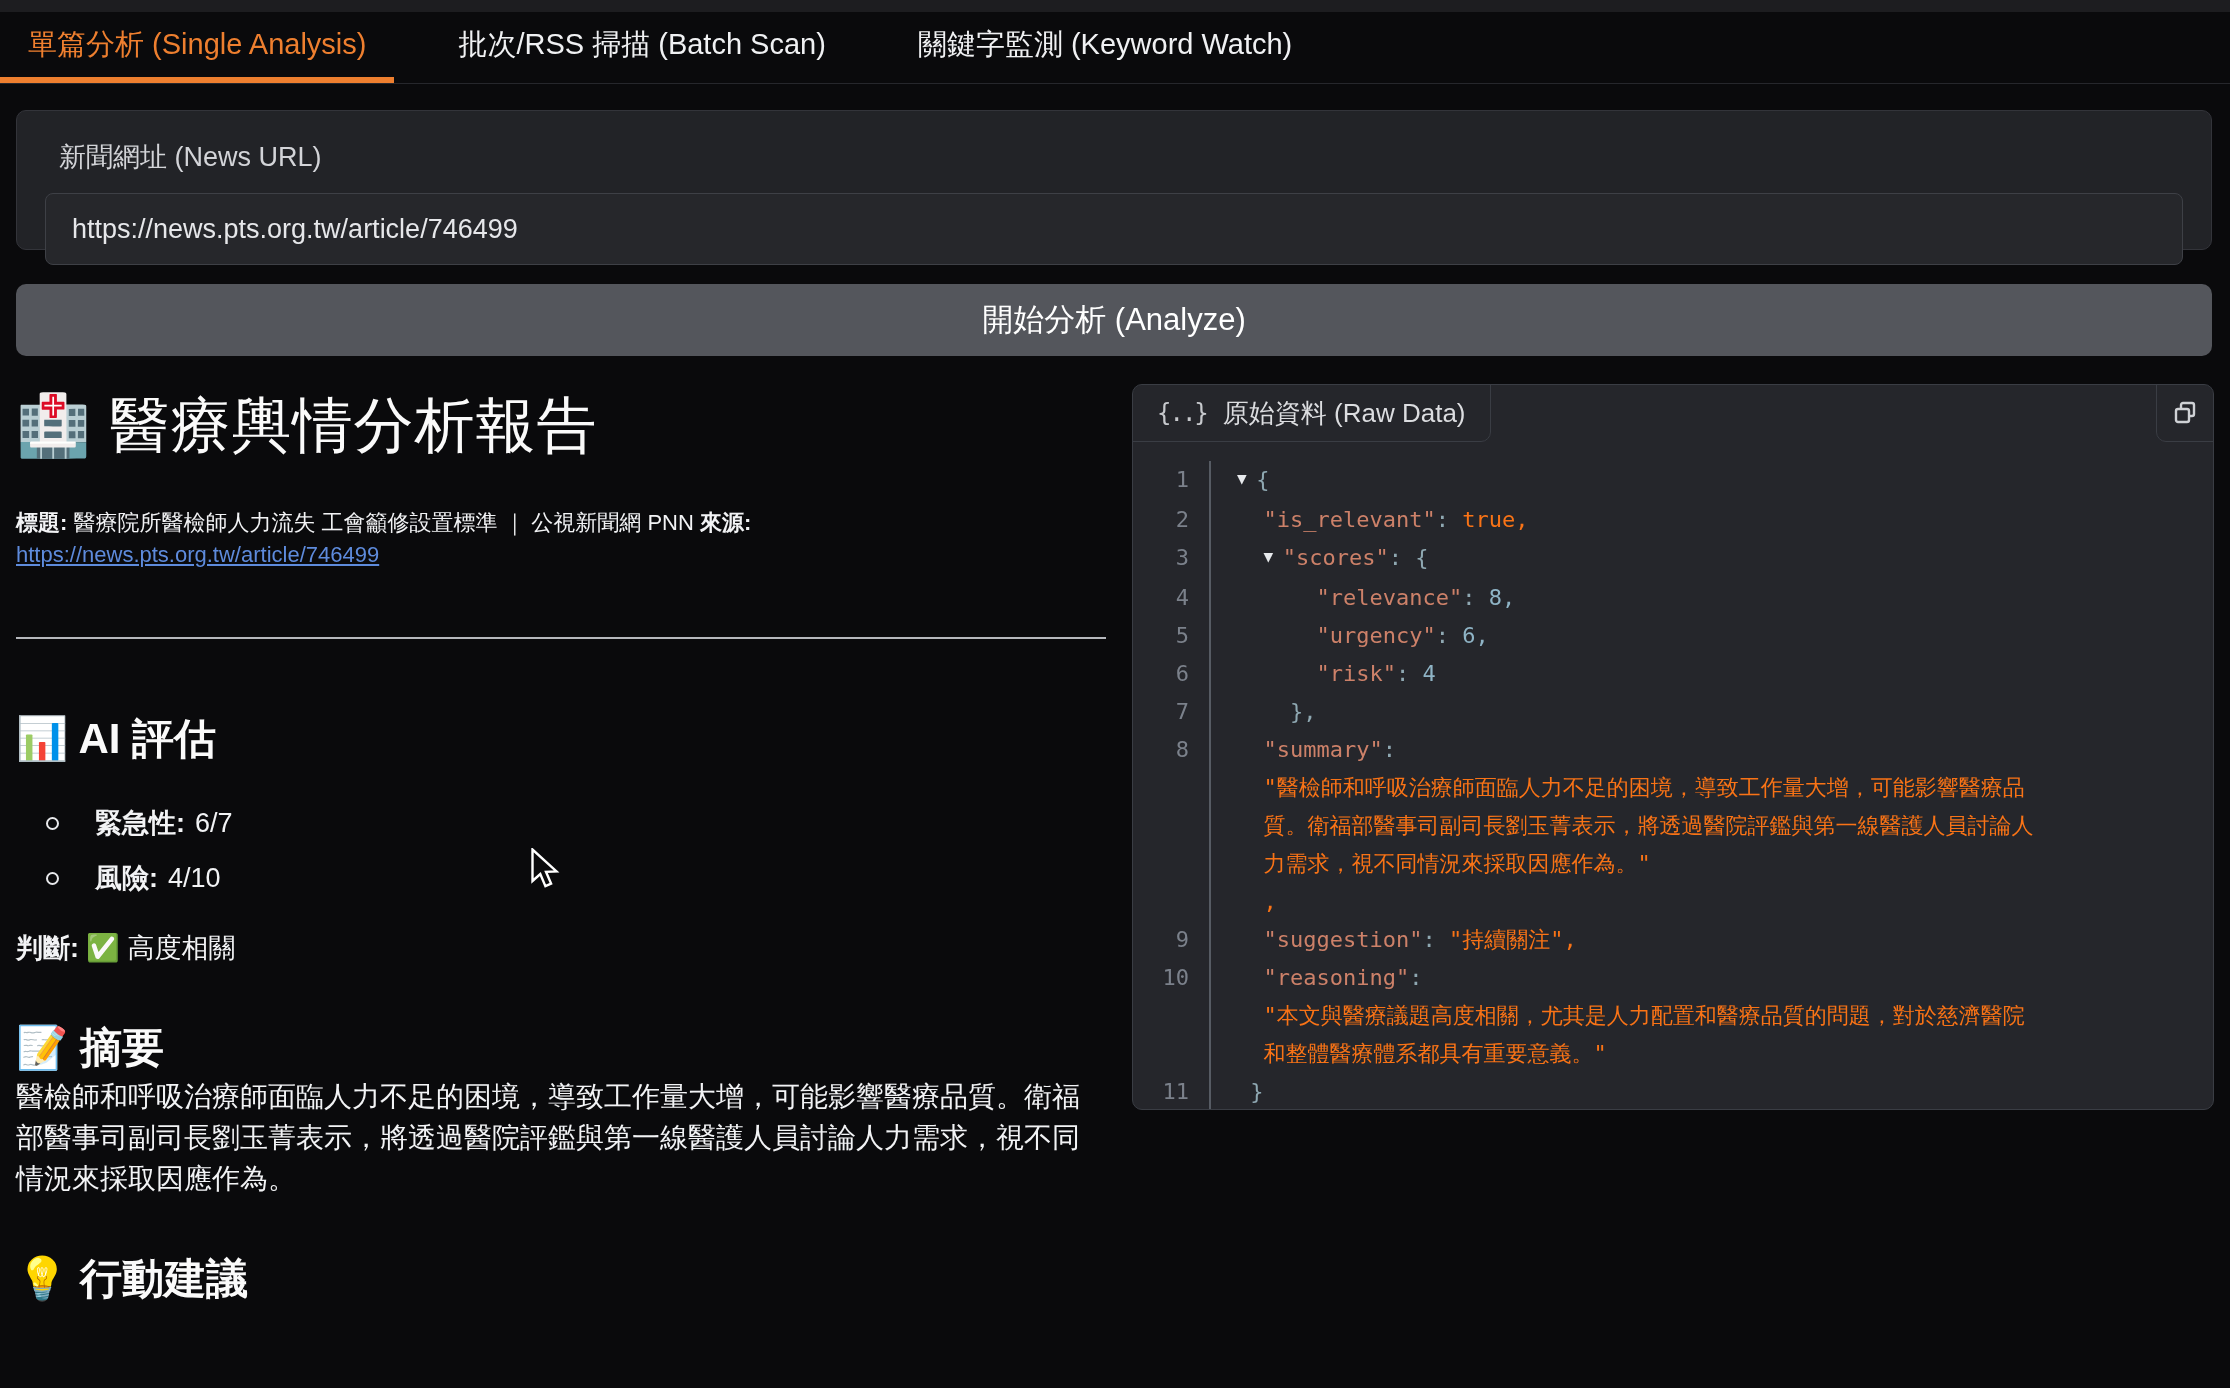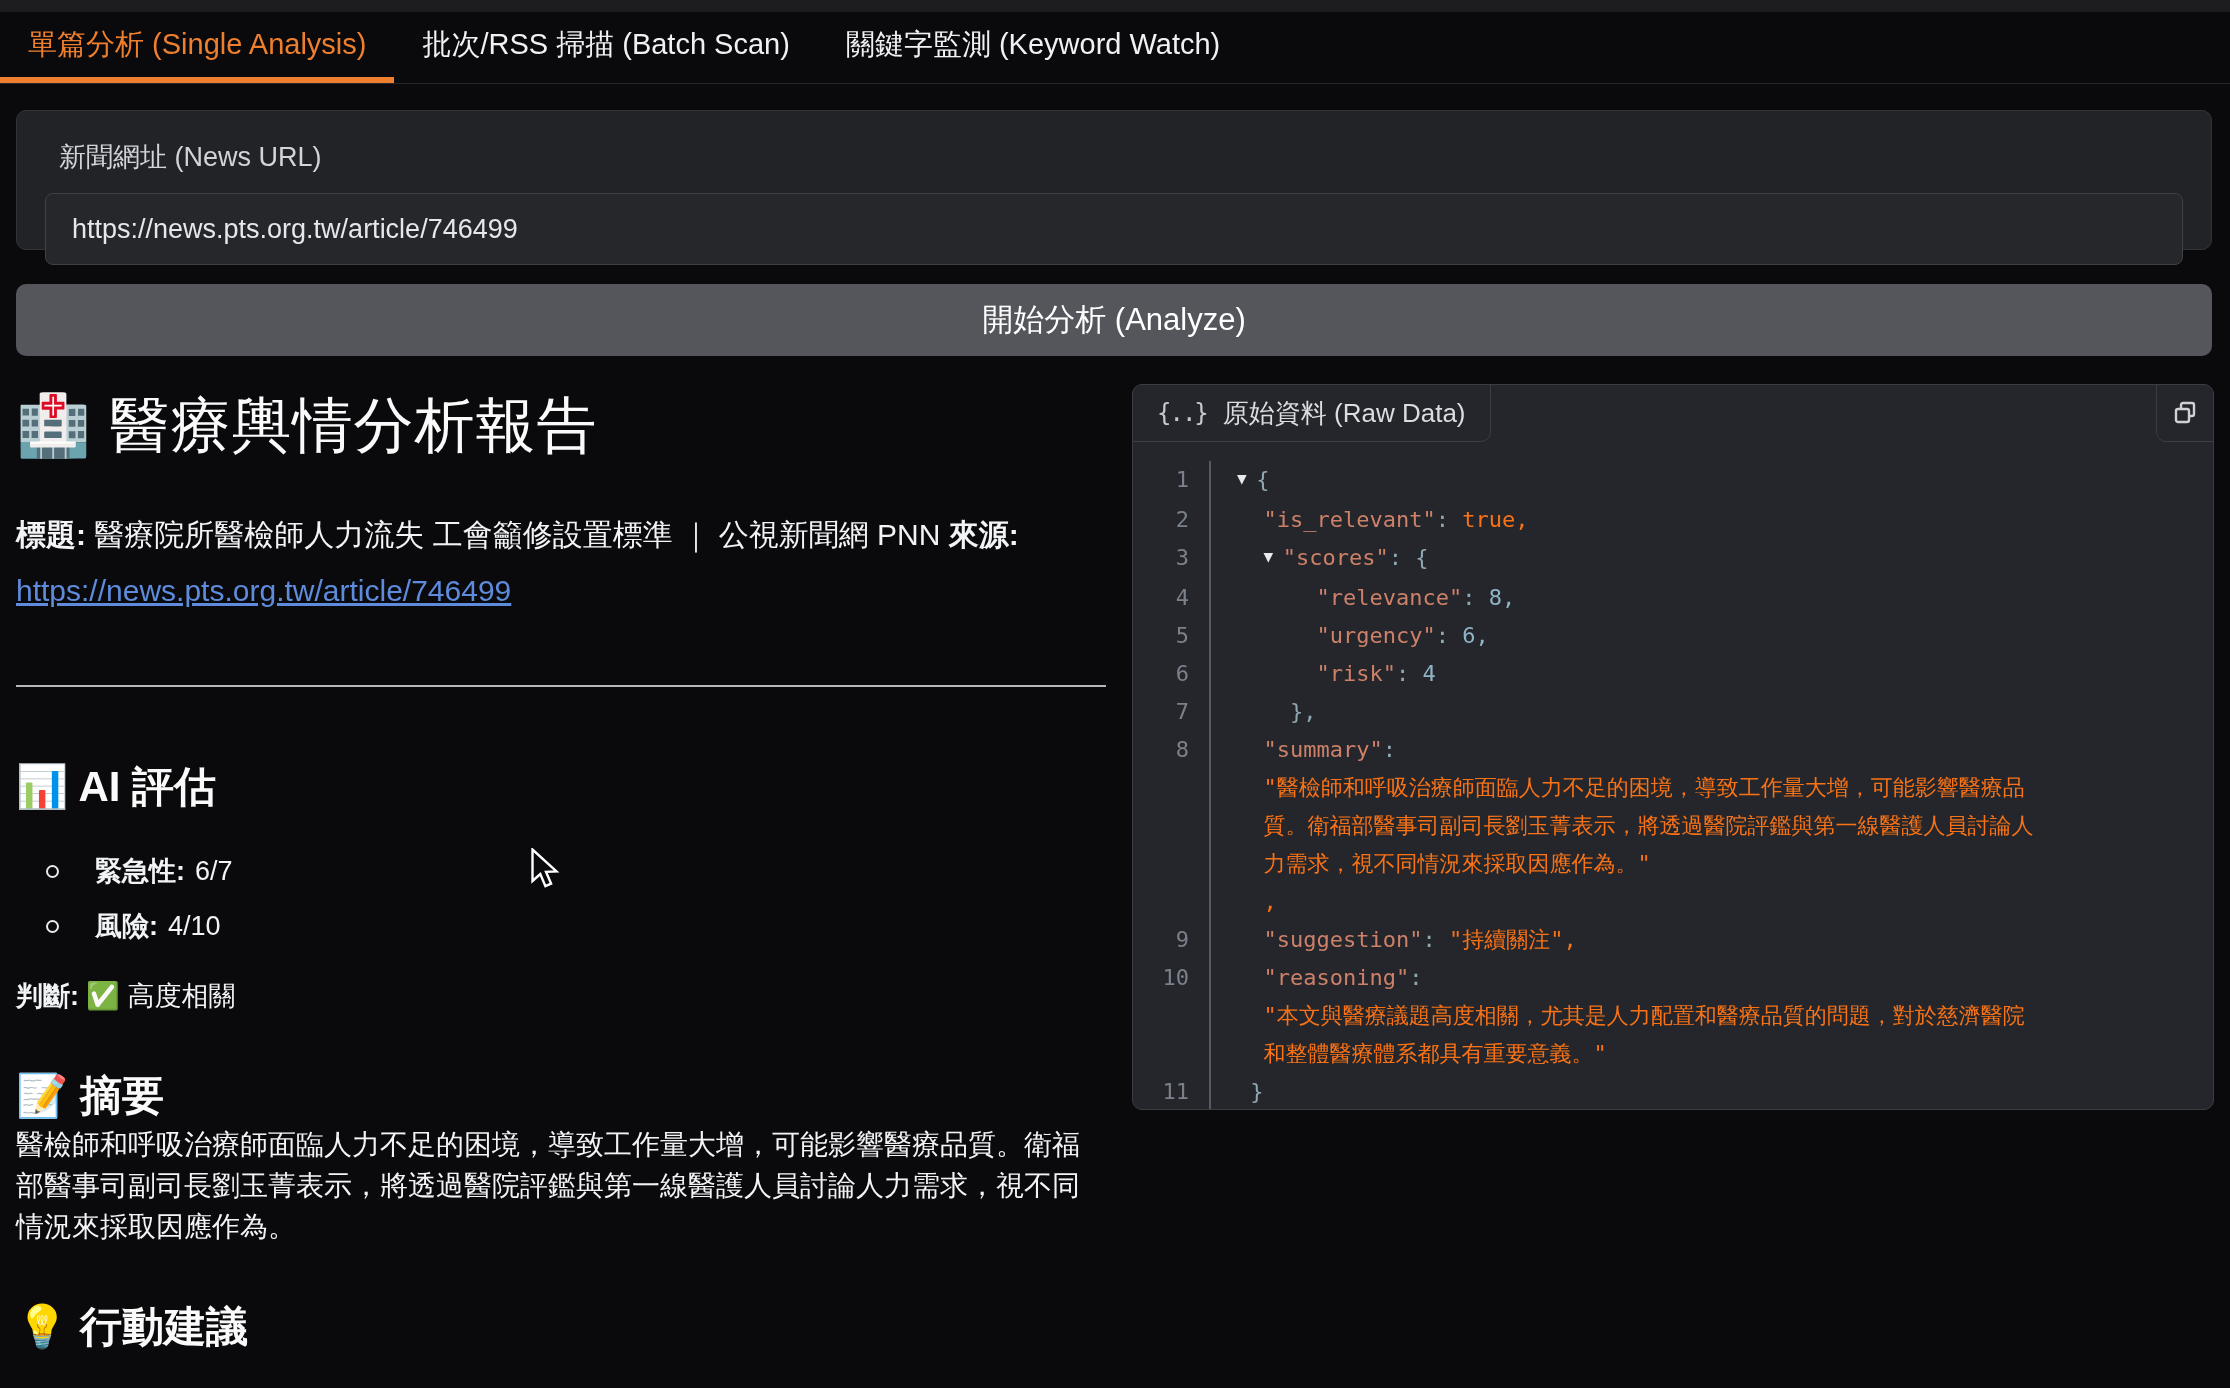--- a/index.html
+++ b/index.html
@@ -4,21 +4,21 @@
 <style>
   * { margin:0; padding:0; box-sizing:border-box; }
   html,body { width:2230px; height:1388px; background:#0a0a0c; overflow:hidden;
               font-family:"Liberation Sans","DejaVu Sans",sans-serif; color:#f2f3f5; }
   .page { position:relative; width:2230px; height:1388px; }
 
   
   .top-strip { height:12px; background:#1d1d20; }
 
   
-  .tabbar { display:flex; align-items:stretch; height:72px; border-bottom:1px solid #26272c; background:#0a0a0c; }
+  .tabbar { display:flex; align-items:stretch; height:72px; border-bottom:1px solid #26272c; background:#0a0a0c;gap:36px; }
   .tab { display:flex; align-items:center; padding:0 28px; font-size:29px; color:#f0f1f3;
          border-bottom:6px solid transparent; cursor:pointer; white-space:nowrap; }
   .tab.active { color:#ee7f2f; border-bottom-color:#ee7f2f; }
 
   
   .url-panel { margin:26px 16px 0 16px; width:2196px; height:140px; background:#222327;
                border:1px solid #33343a; border-radius:10px; padding:22px 28px; }
   .url-label { font-size:27px; color:#d3d4d8; margin:6px 0 18px 14px; }
   .url-input { width:100%; height:72px; background:#26272b; border:1px solid #3e4046; border-radius:8px;
                color:#e6e7ea; font-size:27px; padding:0 26px; outline:none;
@@ -28,21 +28,21 @@
   .analyze-btn { display:block; margin:34px 16px 0 16px; width:2196px; height:72px; background:#54565c;
                  border:none; border-radius:10px; color:#ffffff; font-size:31px; font-weight:normal;
                  font-family:"Liberation Sans","DejaVu Sans",sans-serif; cursor:pointer; }
 
   
   .main-row { display:flex; gap:26px; margin:28px 16px 0 16px; align-items:flex-start; }
   .report-col { width:1090px; flex:0 0 1090px; }
 
   
   .report-title { font-size:60px; font-weight:normal; color:#fafafa; margin:2px 0 0 0; letter-spacing:1px; }
-  .report-meta { font-size:30px; line-height:56px; margin-top:40px; color:#f2f3f5; }
+  .report-meta { font-size:22px; line-height:32px; margin-top:40px; color:#f2f3f5; }
   .report-meta b { font-weight:bold; }
   .report-link { color:#5e8bdc; text-decoration:underline; }
   .report-hr { border:none; height:2px; background:#b6b8bd; margin:66px 0 0 0; }
   .h2 { font-size:42px; font-weight:bold; color:#fafafa; margin-top:72px; }
   .score-list { list-style:none; margin-top:38px; }
   .score-item { display:flex; align-items:center; font-size:27px; margin-bottom:19px; color:#f2f3f5; }
   .bullet { width:13px; height:13px; border:2.5px solid #e8e9ec; border-radius:50%; margin:0 36px 0 30px;
             flex:0 0 auto; }
   .score-item b { font-weight:bold; margin-right:10px; }
   .judgement { font-size:27px; margin-top:34px; }

